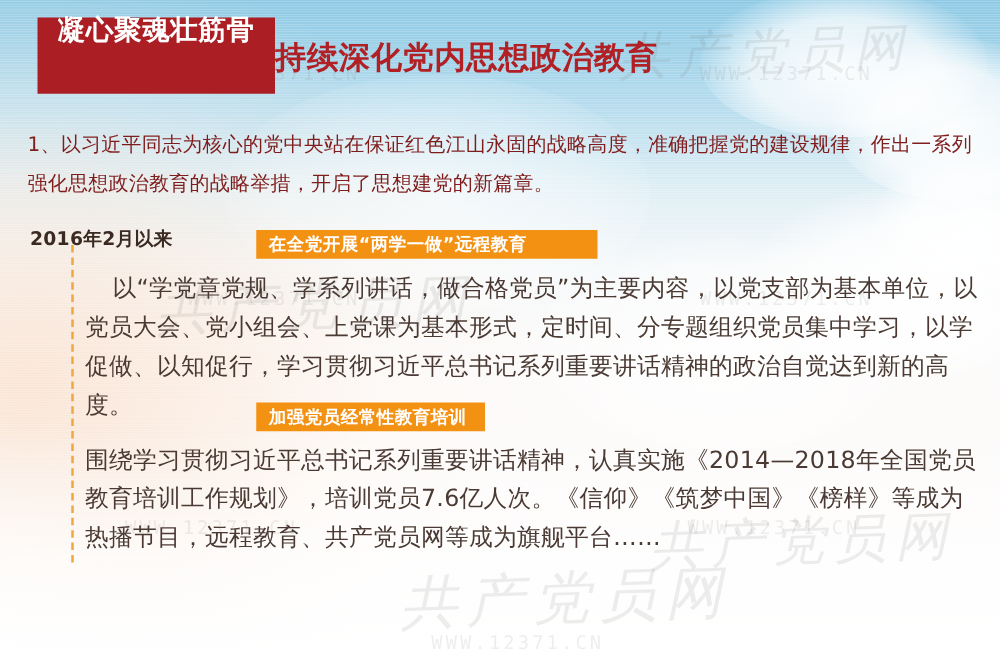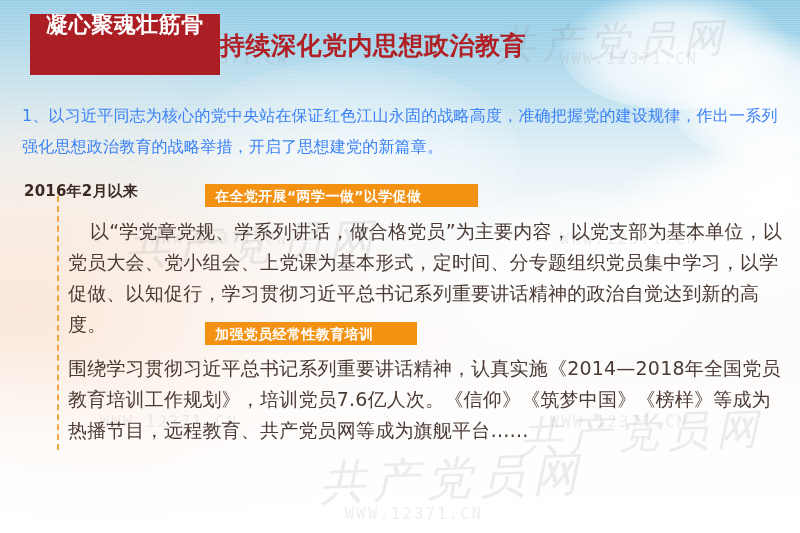--- a/index.html
+++ b/index.html
@@ -181,21 +181,21 @@
     line-height: 1.3;
     white-space: nowrap;
   }
 
   
   #intro {
     position: absolute;
     left: 22px;
     top: 100px;
     width: 762px;
-    color: #3b82f6;
+    color: #7f1d1d;
     font-size: 16px;
     line-height: 31px;
     letter-spacing: 0.2px;
   }
 
   
   #rail {
     position: absolute;
     left: 57px;
     top: 196px;
@@ -227,21 +227,21 @@
   .sec-head span {
     color: #ffffff;
     font-size: 14px;
     font-weight: bold;
     letter-spacing: 0.4px;
     line-height: 1;
     white-space: nowrap;
   }
 
   #sec1-head { left: 205px; top: 184px; width: 273px; }
-  #sec2-head { left: 205px; top: 322px; width: 212px; }
+  #sec2-head { left: 205px; top: 322px; width: 183px; }
 
   .sec-body {
     position: absolute;
     color: #4a3a33;
     font-size: 19px;
     line-height: 31px;
     letter-spacing: 0.2px;
   }
 
   #sec1-body { left: 68px; top: 216px; width: 716px; text-indent: 22px; }
@@ -284,21 +284,21 @@
     </div>
     <div id="title-sub">持续深化党内思想政治教育</div>
   </div>
 
   <div id="intro">1、以习近平同志为核心的党中央站在保证红色江山永固的战略高度，准确把握党的建设规律，作出一系列强化思想政治教育的战略举措，开启了思想建党的新篇章。</div>
 
   <div id="since-label">2016年2月以来</div>
   <div id="rail"></div>
 
   <div class="sec-head" id="sec1-head">
-    <span>在全党开展“两学一做”以学促做</span>
+    <span>在全党开展“两学一做”远程教育</span>
   </div>
   <div class="sec-body" id="sec1-body">以“学党章党规、学系列讲话，做合格党员”为主要内容，以党支部为基本单位，以党员大会、党小组会、上党课为基本形式，定时间、分专题组织党员集中学习，以学促做、以知促行，学习贯彻习近平总书记系列重要讲话精神的政治自觉达到新的高度。</div>
 
   <div class="sec-head" id="sec2-head">
     <span>加强党员经常性教育培训</span>
   </div>
   <div class="sec-body" id="sec2-body">围绕学习贯彻习近平总书记系列重要讲话精神，认真实施《2014—2018年全国党员教育培训工作规划》，培训党员7.6亿人次。《信仰》《筑梦中国》《榜样》等成为热播节目，远程教育、共产党员网等成为旗舰平台……</div>
 
 </div>
 

